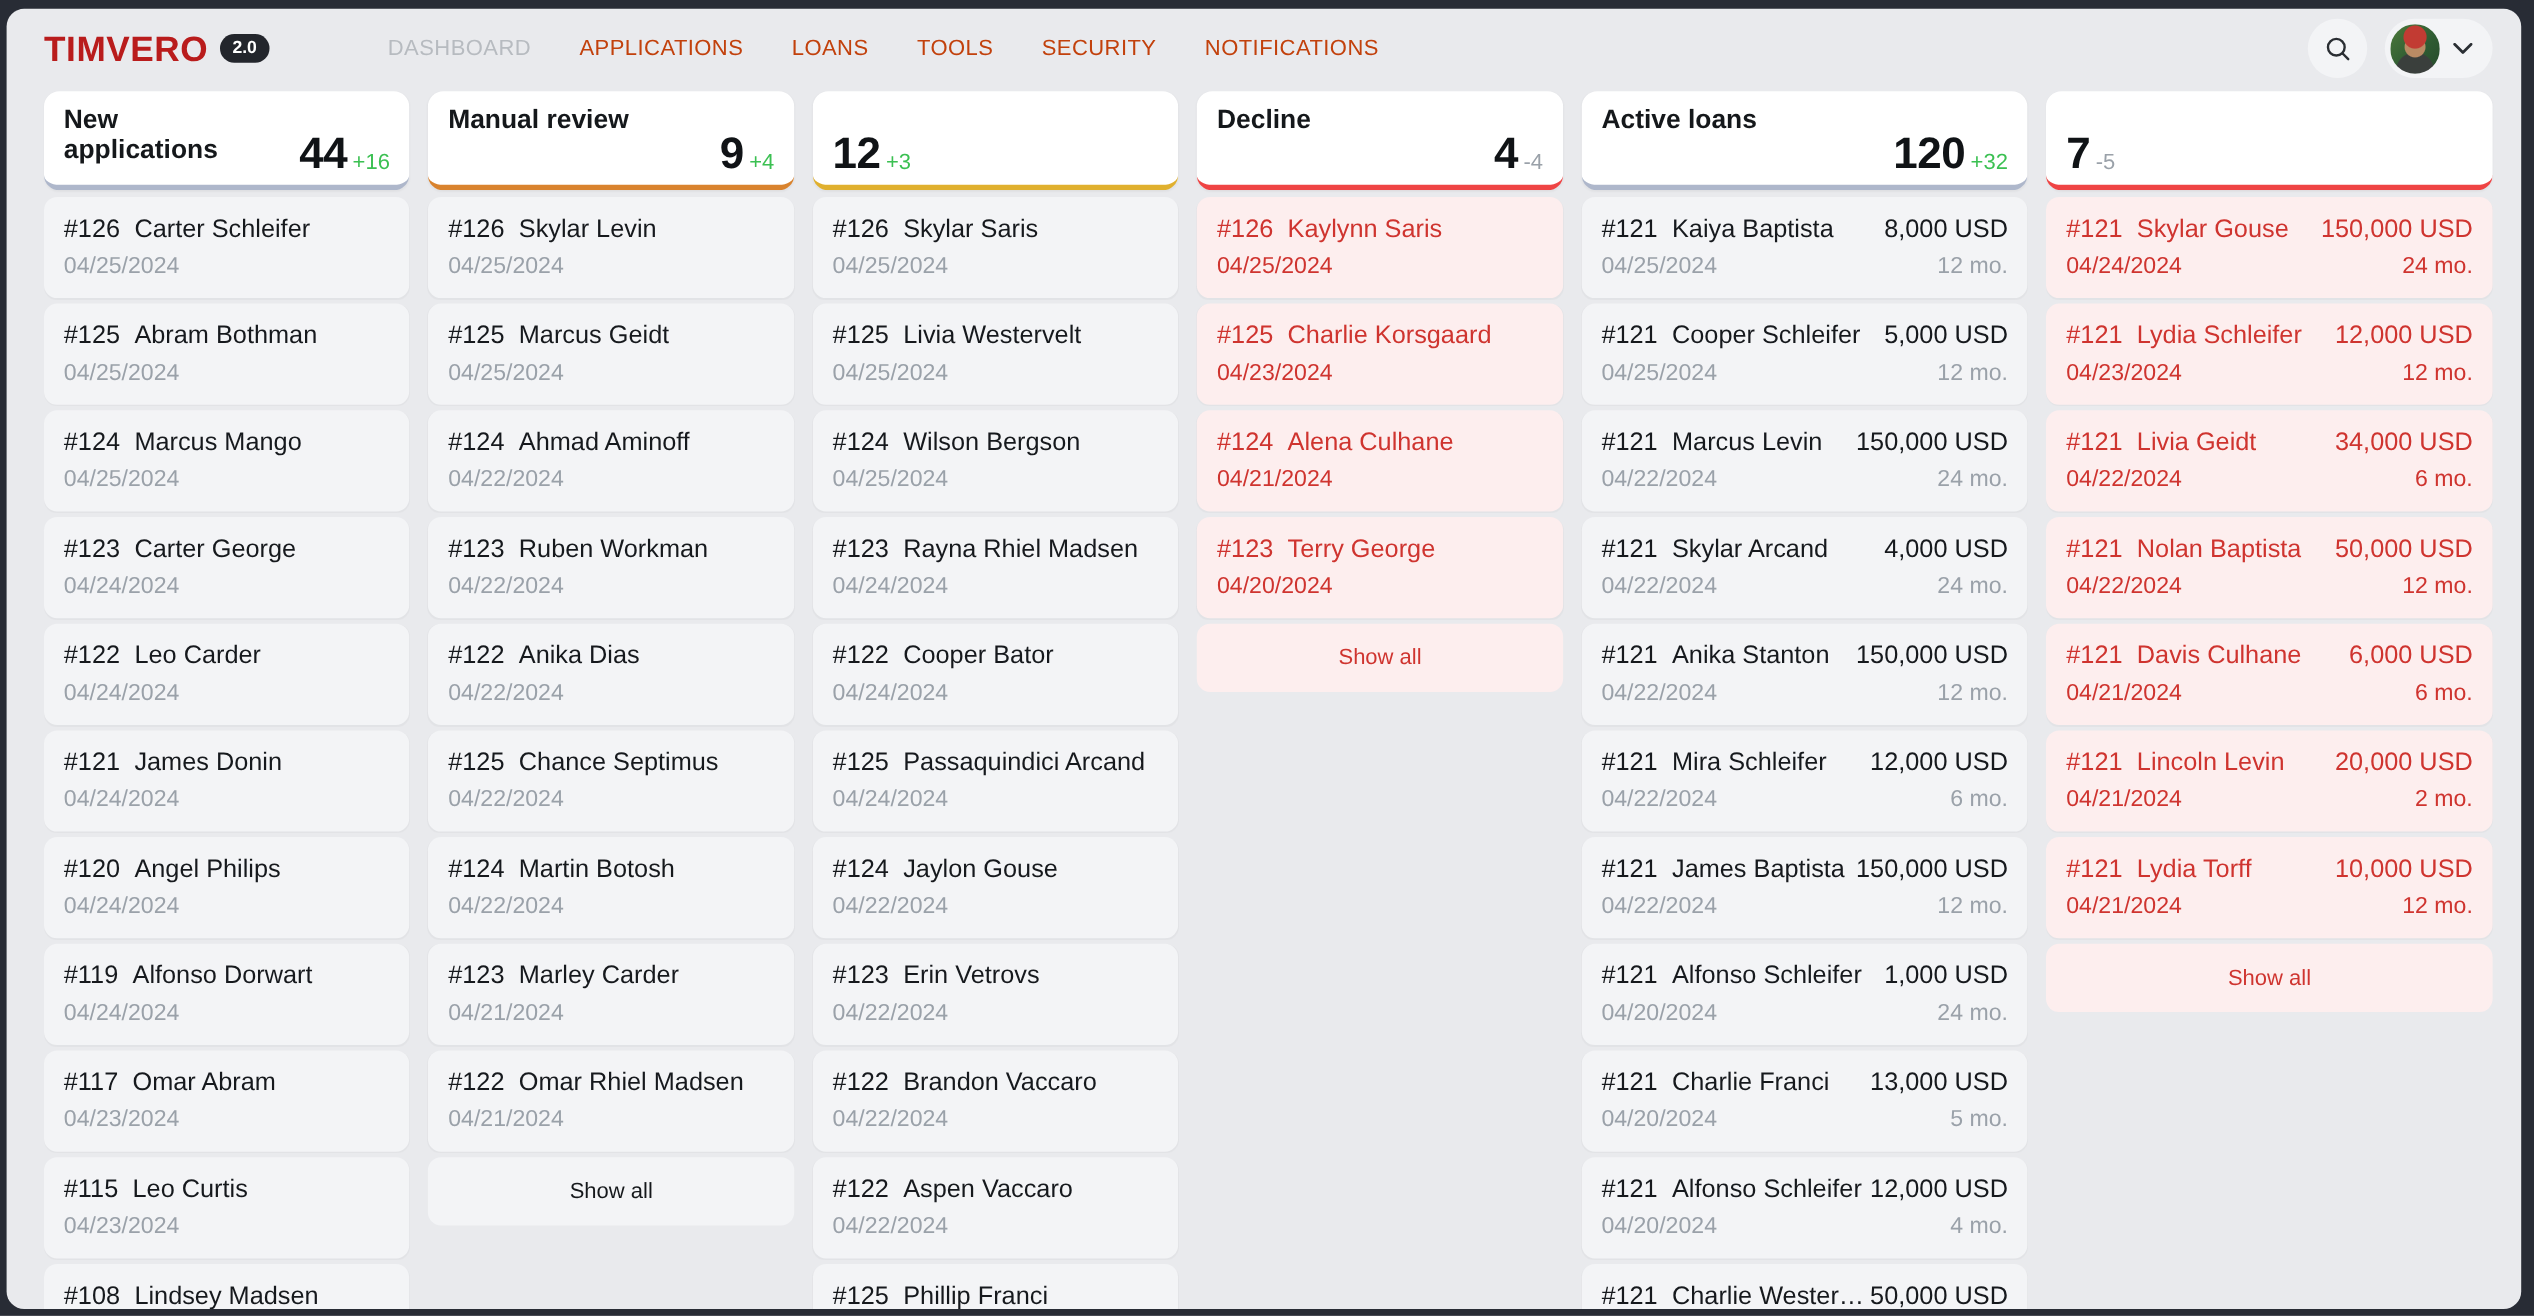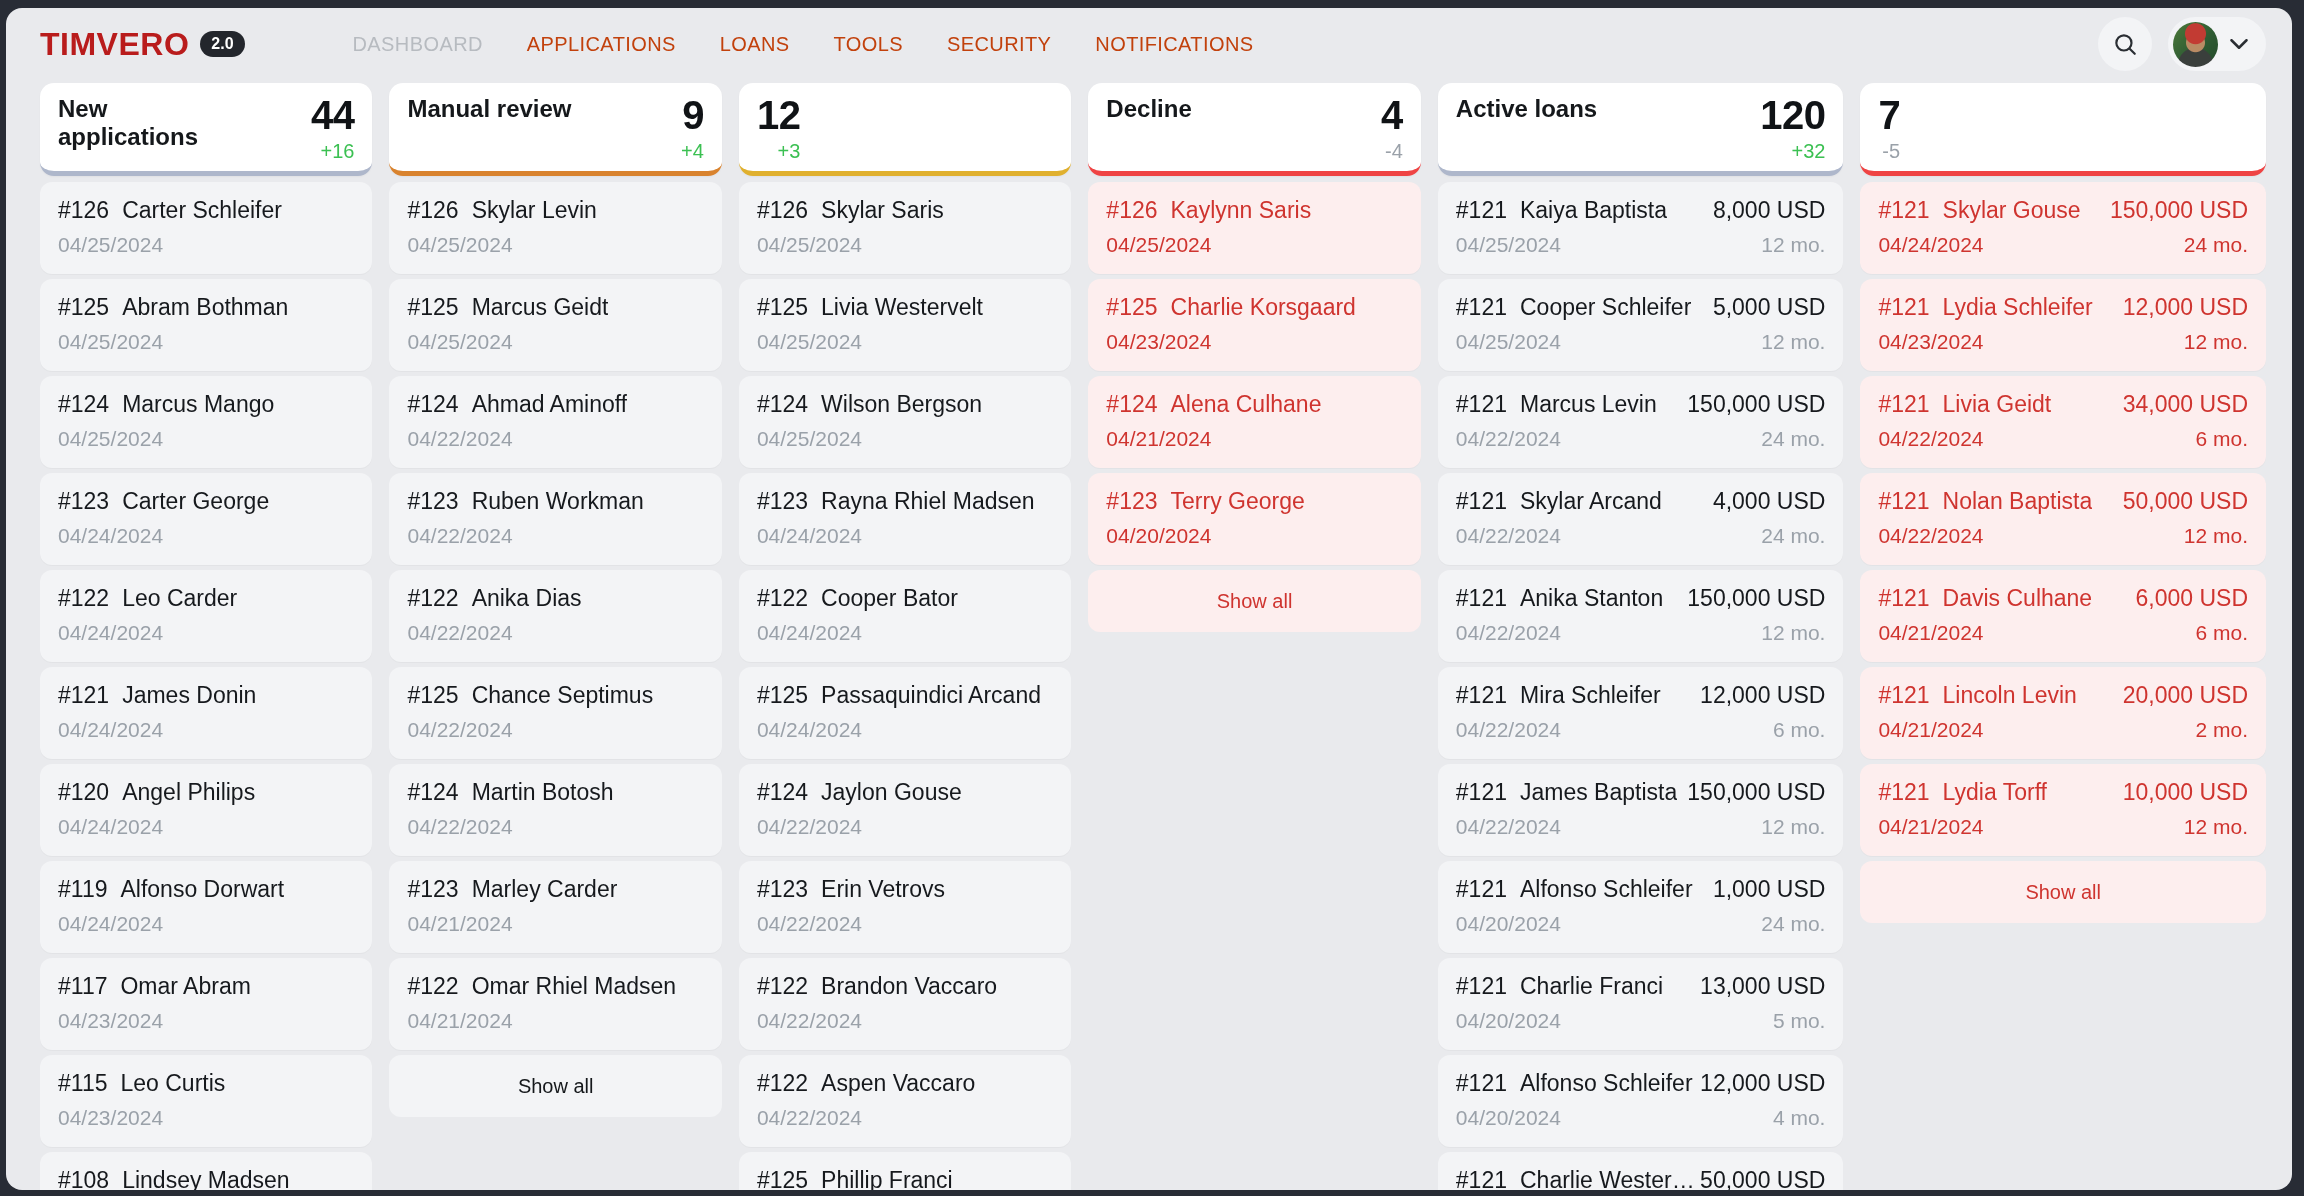--- a/index.html
+++ b/index.html
@@ -31,21 +31,21 @@
       linear-gradient(135deg,#4d7a3a,#2f5c33 55%,#24492a);}
   
   .board{display:flex;gap:17px;padding:3px 26px 0 34px;align-items:flex-start;}
   .column{flex:1 1 0;min-width:0;--accent:#aeb7cb;}
   .column.wide{flex:1.22 1 0;}
   .col-head{background:#fff;border-radius:14px;border-bottom:5px solid var(--accent);
             min-height:90px;box-sizing:border-box;padding:12px 18px 8px;
             display:flex;justify-content:space-between;
             box-shadow:0 1px 2px rgba(15,20,30,.04);}
   .col-title{font-size:24px;line-height:28px;font-weight:600;color:#15181b;max-width:190px;}
-  .head-right{display:flex;flex-direction:column;align-items:flex-end;gap:5px;}
+  .head-right{display:flex;flex-direction:row;align-items:flex-end;gap:5px;}
   .col-count{font-size:40px;line-height:40px;font-weight:700;color:#101316;letter-spacing:-.5px;}
   .col-delta{font-size:20px;font-weight:500;}
   .col-delta.pos{color:#3bc052;}
   .col-delta.neg{color:#9aa1a9;}
   .pills{display:flex;gap:8px;margin-top:7px;}
   .pill{font-size:17px;font-weight:600;padding:6px 13px;border-radius:16px;border:none;
         background:#f0f1f3;color:#16191d;cursor:pointer;line-height:1;}
   .pill.selected{background:#1d2126;color:#fff;}
   .list{margin-top:6px;}
   .item{background:#f3f4f6;border-radius:12px;height:92px;box-sizing:border-box;

